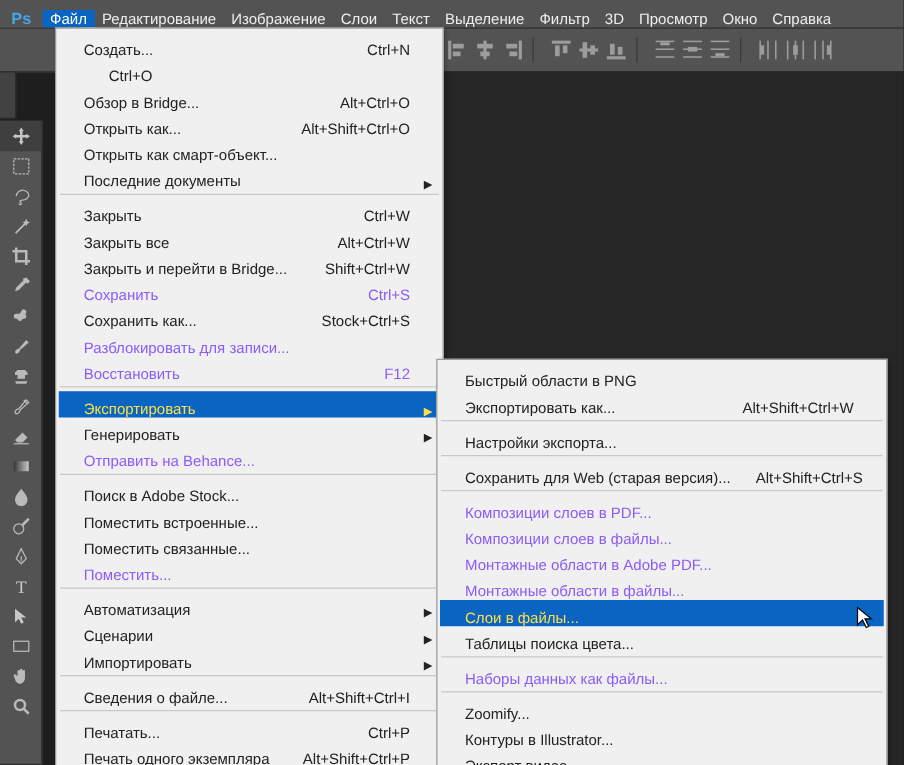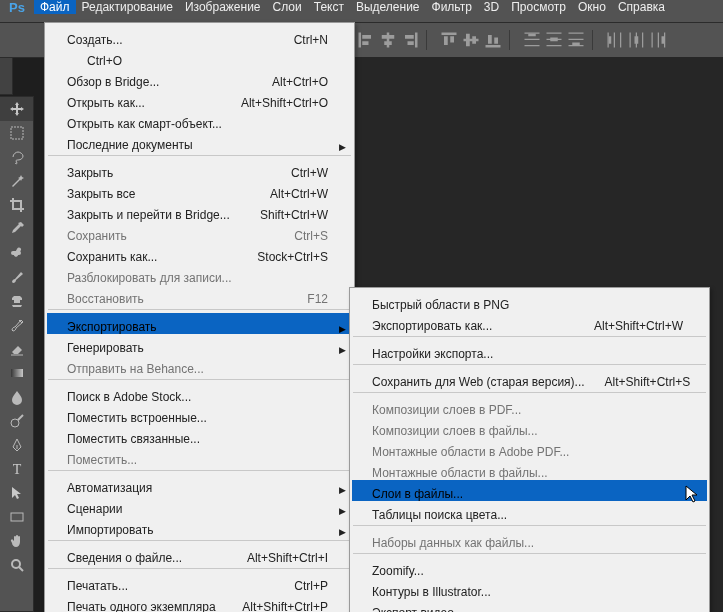--- a/index.html
+++ b/index.html
@@ -1,37 +1,37 @@
 <!DOCTYPE html>
 <html><head>
 <meta charset="utf-8">
 <style>
   html,body{margin:0;padding:0;width:723px;height:612px;background:#1e1e1e;font-family:"Segoe UI",Tahoma,sans-serif;font-size:12px;color:#ddd;overflow:hidden}
-  .menubar{height:22px;background:#535353;display:flex;align-items:flex-start;border-bottom:1px solid #2b2b2b}
+  .menubar{height:22px;background:#535353;display:flex;align-items:flex-end;border-bottom:1px solid #2b2b2b}
   .ps-logo{width:34px;display:flex;align-items:center;justify-content:center;background:#535353}
   .ps-logo span{font-weight:bold;font-size:13px;color:#4aa4e8}
   .menu-item{padding:0 6px;display:flex;align-items:center;color:#eee;user-select:none}
   .menu-item.open{background:#0a64c2;color:#fff}
   .options-bar{height:34px;background:#535353;border-bottom:1px solid #2b2b2b;display:flex;align-items:center}
   .options-inner{margin-left:350px;display:flex;gap:6px;align-items:center}
   .align-group{display:flex;gap:2px;padding:0 6px;border-right:1px solid #3a3a3a}
   .align-btn{width:20px;height:20px;display:flex;align-items:center;justify-content:center}
   .align-btn svg{opacity:.7}
   .doc-handle{position:absolute;top:57px;left:0;width:12px;height:36px;background:#424242;border:1px solid #2b2b2b;border-left:none}
   .toolbox{position:absolute;top:96px;left:0;width:33px;bottom:0;background:#535353;border:1px solid #2b2b2b;border-left:none;display:flex;flex-direction:column}
   .tool{width:33px;height:24px;display:flex;align-items:center;justify-content:center;position:relative}
   .tool.active{background:#3f3f3f}
   .tool svg{width:16px;height:16px;opacity:.85}
   .canvas{position:absolute;top:57px;left:44px;right:0;bottom:0;background:#262626}
   .dropdown{position:absolute;background:#f0f0f0;color:#222;border:1px solid #9a9a9a;box-shadow:2px 2px 4px rgba(0,0,0,.3);padding:3px 2px}
   .dd-file{top:22px;left:44px;width:305px}
   .dd-export{top:287px;left:349px;width:355px}
   .dd-row{display:flex;align-items:flex-end;height:21px;padding:0 24px 0 20px;white-space:nowrap}
-  .dd-row.disabled{color:#737373}
-  .dd-row.hl{background:#0a64c2;color:#000000}
+  .dd-row.disabled{color:#8b5cf6}
+  .dd-row.hl{background:#0a64c2;color:#fde047}
   .dd-row .label{flex:1}
   .dd-row .shortcut{margin-left:20px;color:inherit}
   .dd-row .arrow{position:absolute;right:8px}
   .dd-sep{height:1px;background:#c8c8c8;margin:3px 1px}
   .cursor{position:absolute;top:485px;left:685px;width:14px;height:20px;pointer-events:none}
 </style>
 </head>
 <body>
 
 <div class="menubar">

